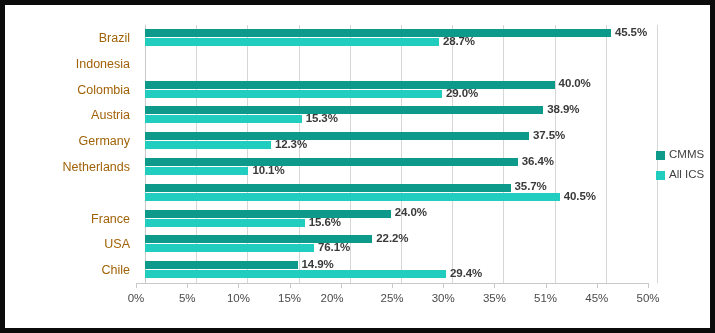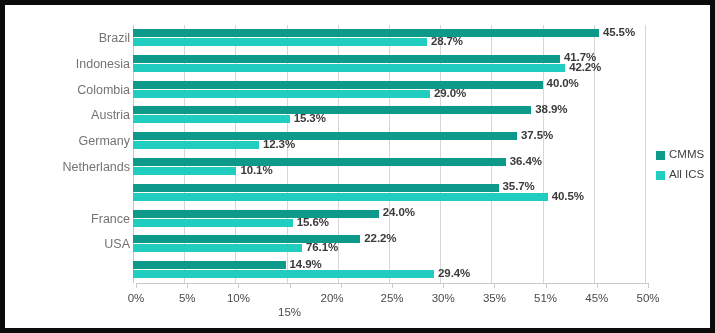--- a/index.html
+++ b/index.html
@@ -31,21 +31,21 @@
     top: 0;
     right: 0;
     bottom: 0;
     background: #ffffff;
   }
 
   
   
   .plot {
     position: absolute;
-    left: 128px;
+    left: 140px;
     top: 20px;
     width: 512px;
     height: 258px;
   }
 
   .gridlines {
     position: absolute;
     left: 0; top: 0; width: 100%; height: 100%;
   }
   .gridline {
@@ -103,21 +103,21 @@
     top: 20px;
     width: 105px;
     height: 258px;
   }
   .cat-label {
     position: absolute;
     right: 0;
     width: 105px;
     text-align: right;
     font-size: 12.5px;
-    color: #737373;
+    color: #a16207;
     white-space: nowrap;
     line-height: 1;
   }
 
   
   .x-axis-line {
     position: absolute;
     left: 131px;
     top: 278px;
     width: 512px;
@@ -174,20 +174,21 @@
 
     <div class="cat-labels">
         <div class="cat-label" style="top: 6.9px;">Brazil</div>
         <div class="cat-label" style="top: 32.7px;">Indonesia</div>
         <div class="cat-label" style="top: 58.5px;">Colombia</div>
         <div class="cat-label" style="top: 84.3px;">Austria</div>
         <div class="cat-label" style="top: 110.1px;">Germany</div>
         <div class="cat-label" style="top: 135.9px;">Netherlands</div>
         <div class="cat-label" style="top: 187.5px;">France</div>
         <div class="cat-label" style="top: 213.3px;">USA</div>
+        <div class="cat-label" style="top: 239.1px;">Chile</div>
       </div>
 
     <div class="plot">
       <div class="gridlines">
           <div class="gridline axis-zero" style="left: 0px;"></div>
           <div class="gridline" style="left: 51.2px;"></div>
           <div class="gridline" style="left: 102.4px;"></div>
           <div class="gridline" style="left: 153.6px;"></div>
           <div class="gridline" style="left: 204.8px;"></div>
           <div class="gridline" style="left: 256px;"></div>
@@ -197,26 +198,20 @@
           <div class="gridline" style="left: 460.8px;"></div>
           <div class="gridline" style="left: 512px;"></div>
         </div>
       <div class="rows">
           <div class="row" style="top: 0px;">
             <div class="bar bar-cmms" style="width: 465.92px; background: rgb(14, 154, 139);"></div>
             <div class="bar-label lbl-cmms" style="left: 469.92px;">45.5%</div>
             <div class="bar bar-allics" style="width: 293.888px; background: rgb(33, 205, 190);"></div>
             <div class="bar-label lbl-allics" style="left: 297.888px;">28.7%</div>
           </div>
-          <div class="row" style="top: 25.8px;">
-            <div class="bar bar-cmms" style="width: 427.008px; background: rgb(14, 154, 139);"></div>
-            <div class="bar-label lbl-cmms" style="left: 431.008px;">41.7%</div>
-            <div class="bar bar-allics" style="width: 432.128px; background: rgb(33, 205, 190);"></div>
-            <div class="bar-label lbl-allics" style="left: 436.128px;">42.2%</div>
-          </div>
           <div class="row" style="top: 51.6px;">
             <div class="bar bar-cmms" style="width: 409.6px; background: rgb(14, 154, 139);"></div>
             <div class="bar-label lbl-cmms" style="left: 413.6px;">40.0%</div>
             <div class="bar bar-allics" style="width: 296.96px; background: rgb(33, 205, 190);"></div>
             <div class="bar-label lbl-allics" style="left: 300.96px;">29.0%</div>
           </div>
           <div class="row" style="top: 77.4px;">
             <div class="bar bar-cmms" style="width: 398.336px; background: rgb(14, 154, 139);"></div>
             <div class="bar-label lbl-cmms" style="left: 402.336px;">38.9%</div>
             <div class="bar bar-allics" style="width: 156.672px; background: rgb(33, 205, 190);"></div>
@@ -263,21 +258,21 @@
 
     <div class="x-axis-line"></div>
     <div class="x-axis">
         <div class="x-tick" style="left: 131px;"></div>
         <div class="x-tick-label" style="left: 131px;">0%</div>
         <div class="x-tick" style="left: 182.2px;"></div>
         <div class="x-tick-label" style="left: 182.2px;">5%</div>
         <div class="x-tick" style="left: 233.4px;"></div>
         <div class="x-tick-label" style="left: 233.4px;">10%</div>
         <div class="x-tick" style="left: 284.6px;"></div>
-        <div class="x-tick-label" style="left: 284.6px; margin-top: 14px;">15%</div>
+        <div class="x-tick-label" style="left: 284.6px;">15%</div>
         <div class="x-tick" style="left: 335.8px;"></div>
         <div class="x-tick-label" style="left: 327px;">20%</div>
         <div class="x-tick" style="left: 387px;"></div>
         <div class="x-tick-label" style="left: 387px;">25%</div>
         <div class="x-tick" style="left: 438.2px;"></div>
         <div class="x-tick-label" style="left: 438.2px;">30%</div>
         <div class="x-tick" style="left: 489.4px;"></div>
         <div class="x-tick-label" style="left: 489.4px;">35%</div>
         <div class="x-tick" style="left: 540.6px;"></div>
         <div class="x-tick-label" style="left: 540.6px;">51%</div>

